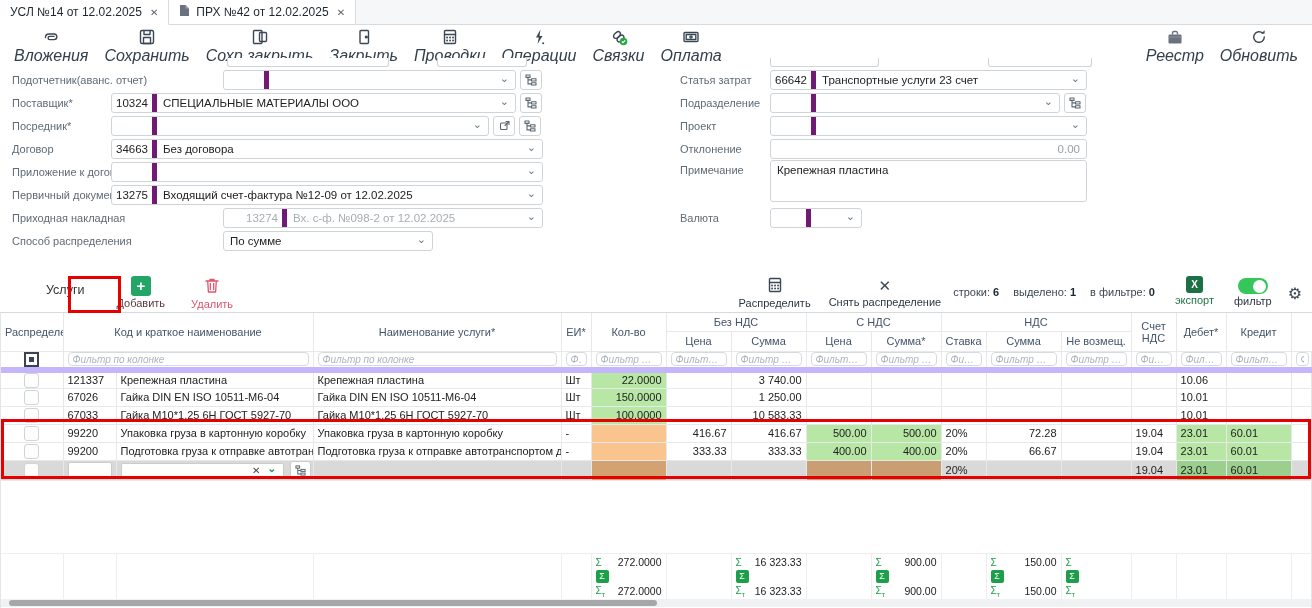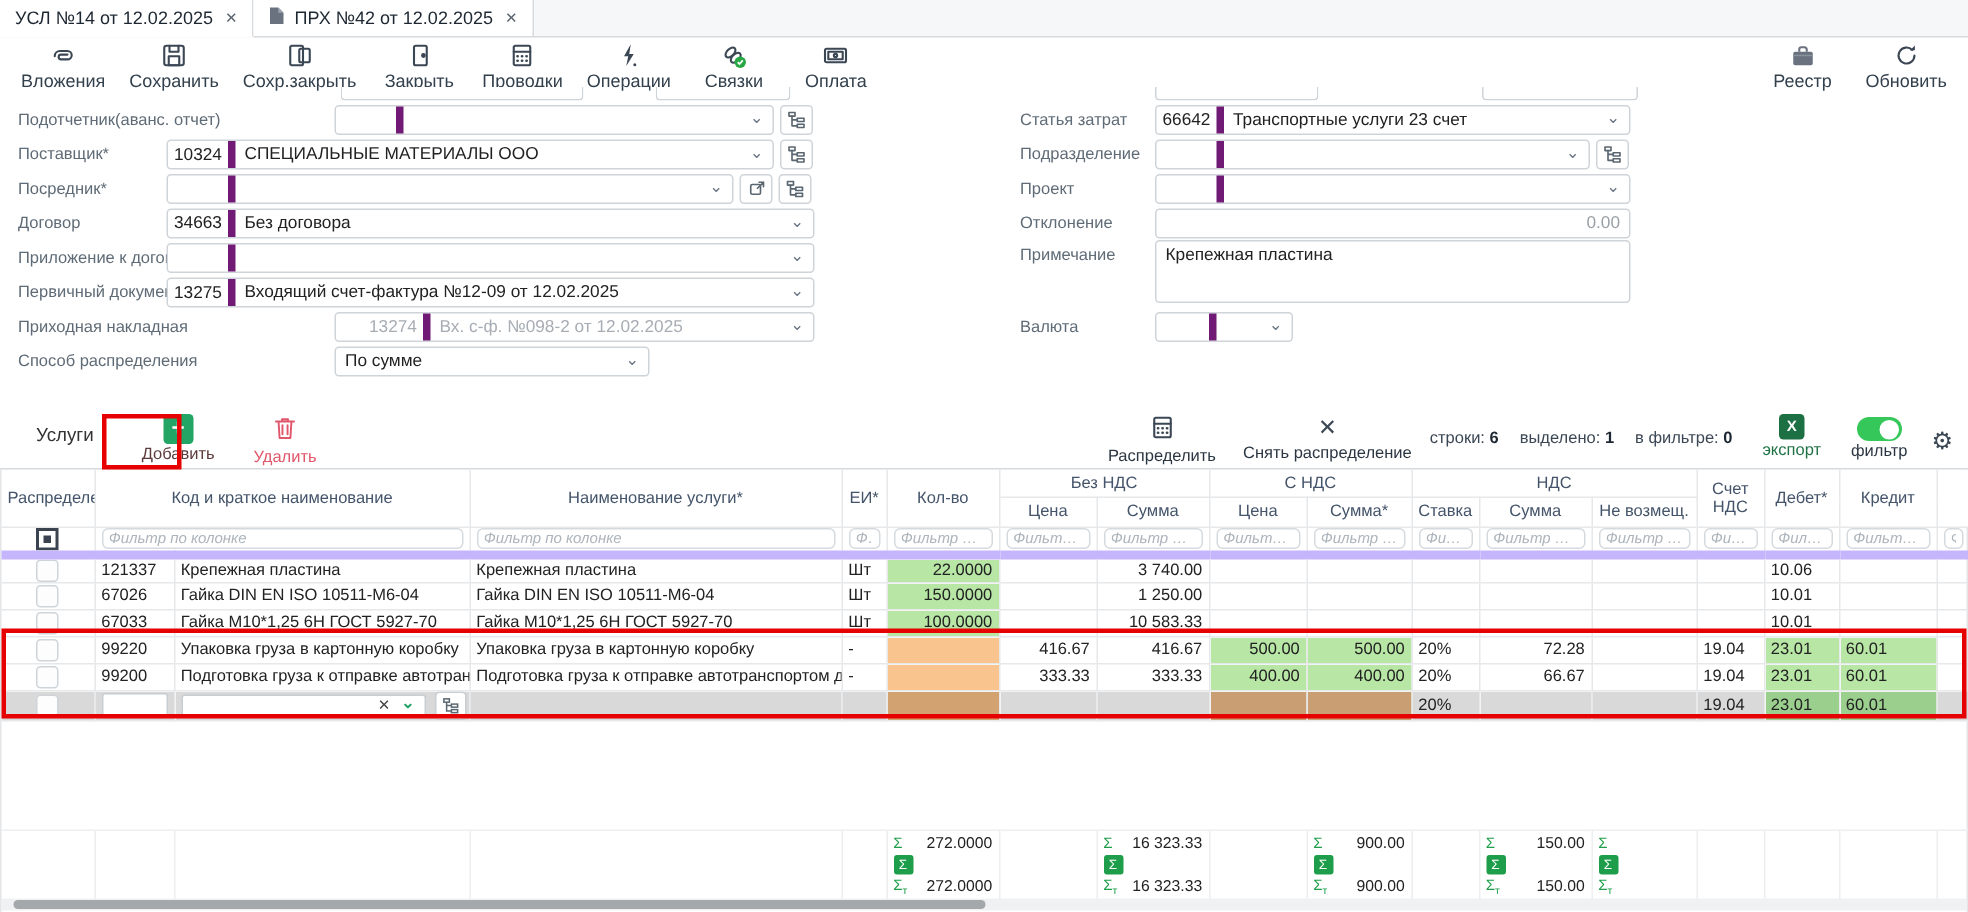--- a/index.html
+++ b/index.html
@@ -7,41 +7,41 @@
        font-family:"Liberation Sans",sans-serif;font-size:11px;color:#2b3642;}
   
   .tabbar{position:absolute;left:0;top:0;right:0;height:24px;display:flex;background:#f6f7f8;border-bottom:1px solid #d8dbde;}
   .tab{display:flex;align-items:center;gap:6px;padding:0 10px;background:#fff;border-right:1px solid #d8dbde;font-size:12px;color:#1d2732;cursor:default;}
   .tab .x{font-size:10px;color:#5a646e;margin-left:2px;}
   .tab.active{border-bottom:1px solid #fff;margin-bottom:-1px;}
   
   .toolbar{position:absolute;left:0;top:24px;right:0;height:34px;display:flex;align-items:flex-start;padding:2px 6px 0 6px;}
   .tbtn{display:flex;flex-direction:column;align-items:center;justify-content:flex-start;gap:1px;padding:2px 8px;min-width:52px;}
   .tbtn svg{display:block;}
-  .tbtn .lbl{font-size:12px;color:#33404d;white-space:nowrap;}
+  .tbtn .lbl{font-size:16px;color:#33404d;white-space:nowrap;font-style:italic;}
   .tb-spacer{flex:1;}
   
   .form{position:absolute;left:0;top:58px;width:1312px;height:214px;}
   .partial{position:absolute;top:0;height:8px;border:1px solid #cfd4d9;border-top:none;border-radius:0 0 3px 3px;background:#fff;}
   .fcol{position:absolute;top:10px;}
   .frow{display:flex;align-items:center;height:23px;}
   .flabel{width:111px;padding-left:12px;box-sizing:border-box;color:#5f6b76;font-size:11px;white-space:nowrap;}
   .flabel.r{width:102px;}
   .ctl{display:flex;align-items:center;height:20px;border:1px solid #cfd4d9;border-radius:3px;background:#fff;position:relative;box-sizing:border-box;}
   .ctl .code{width:45px;height:100%;border:none;border-right:5px solid #701a75;background:transparent;font:11.5px "Liberation Sans",sans-serif;color:#222;padding:0 4px;box-sizing:border-box;outline:none;}
   .ctl .val{flex:1;height:100%;border:none;background:transparent;font:11.5px "Liberation Sans",sans-serif;color:#222;padding:0 6px;box-sizing:border-box;outline:none;min-width:0;}
   .ctl .chev{color:#6b7785;font-size:11px;padding:0 6px 2px 2px;}
   .ctl.disabled{background:#fff;}
   .ctl.disabled .code,.ctl.disabled .val{color:#a7adb4;}
   .sqbtn{width:22px;height:20px;border:1px solid #cfd4d9;border-radius:3px;background:#fff;margin-left:4px;display:flex;align-items:center;justify-content:center;box-sizing:border-box;}
   .plain{height:20px;border:1px solid #cfd4d9;border-radius:3px;background:#fff;font:11.5px "Liberation Sans",sans-serif;color:#9aa0a6;text-align:right;padding:0 6px;box-sizing:border-box;outline:none;}
   .tarea{border:1px solid #cfd4d9;border-radius:3px;background:#fff;font:11.5px "Liberation Sans",sans-serif;color:#222;padding:3px 6px;box-sizing:border-box;resize:none;outline:none;}
   .fcheck{width:13px;height:13px;border:1px solid #d5dade;border-radius:3px;background:#eef1f3;margin-left:3px;}
   
-  .gridbar{position:absolute;left:0;top:272px;right:0;height:40px;display:flex;align-items:flex-start;padding:2px 10px 0 24px;box-sizing:border-box;}
+  .gridbar{position:absolute;left:0;top:272px;right:0;height:40px;display:flex;align-items:flex-start;padding:2px 10px 0 46px;box-sizing:border-box;}
   .gsec{font-size:12.5px;color:#333;margin:9px 14px 0 0;}
   .gbtn{display:flex;flex-direction:column;align-items:center;gap:1px;padding:2px 6px;}
   .gbtn .lbl{font-size:11px;white-space:nowrap;}
   .addic{width:20px;height:20px;border-radius:3px;background:var(--accent-green,#22a565);color:#fff;font-size:15px;font-weight:bold;line-height:19px;text-align:center;}
   .ginfo{display:flex;gap:14px;align-items:center;margin:12px 14px 0 6px;color:#3b4754;white-space:nowrap;}
   .ginfo b{font-weight:bold;color:#1d2732;}
   .xlsic{width:17px;height:17px;border-radius:3px;background:#1d7044;color:#fff;font-size:10px;font-weight:bold;line-height:17px;text-align:center;}
   .toggle{width:30px;height:16px;border-radius:8px;background:var(--toggle-green,#35c759);position:relative;margin-top:2px;}
   .toggle .knob{position:absolute;right:2px;top:1.5px;width:13px;height:13px;border-radius:50%;background:#fff;}
   .gear{font-size:16px;color:#3b4754;margin:10px 0 0 10px;}

